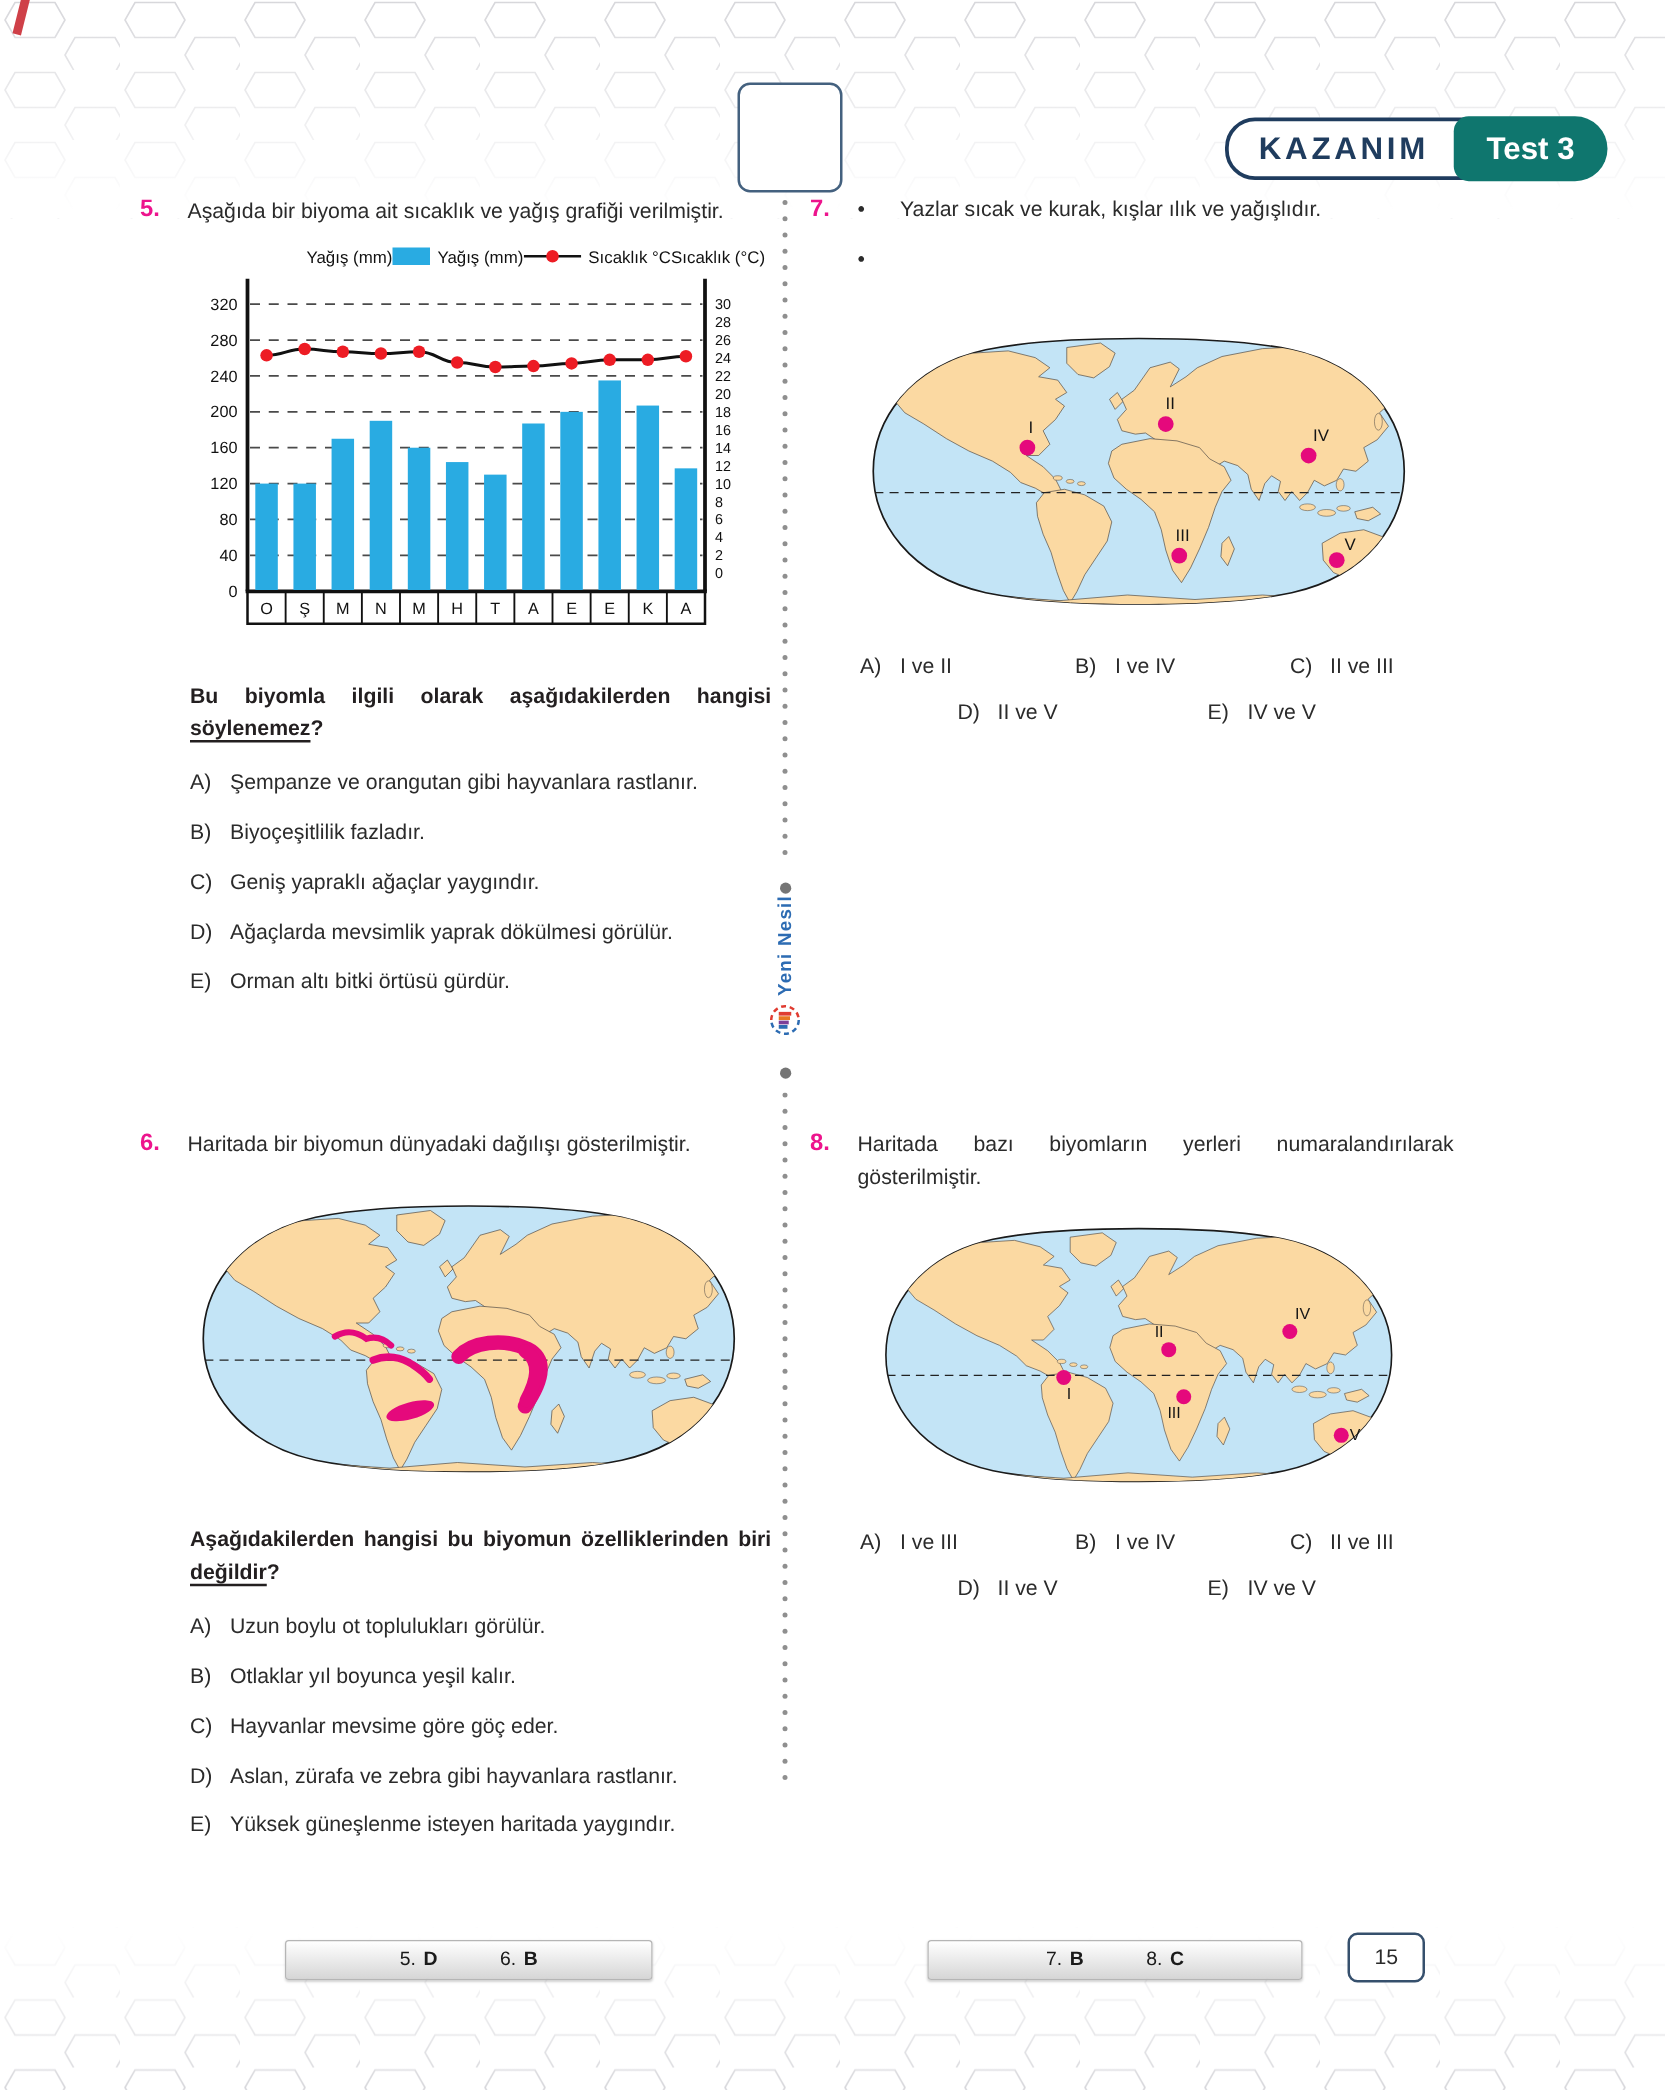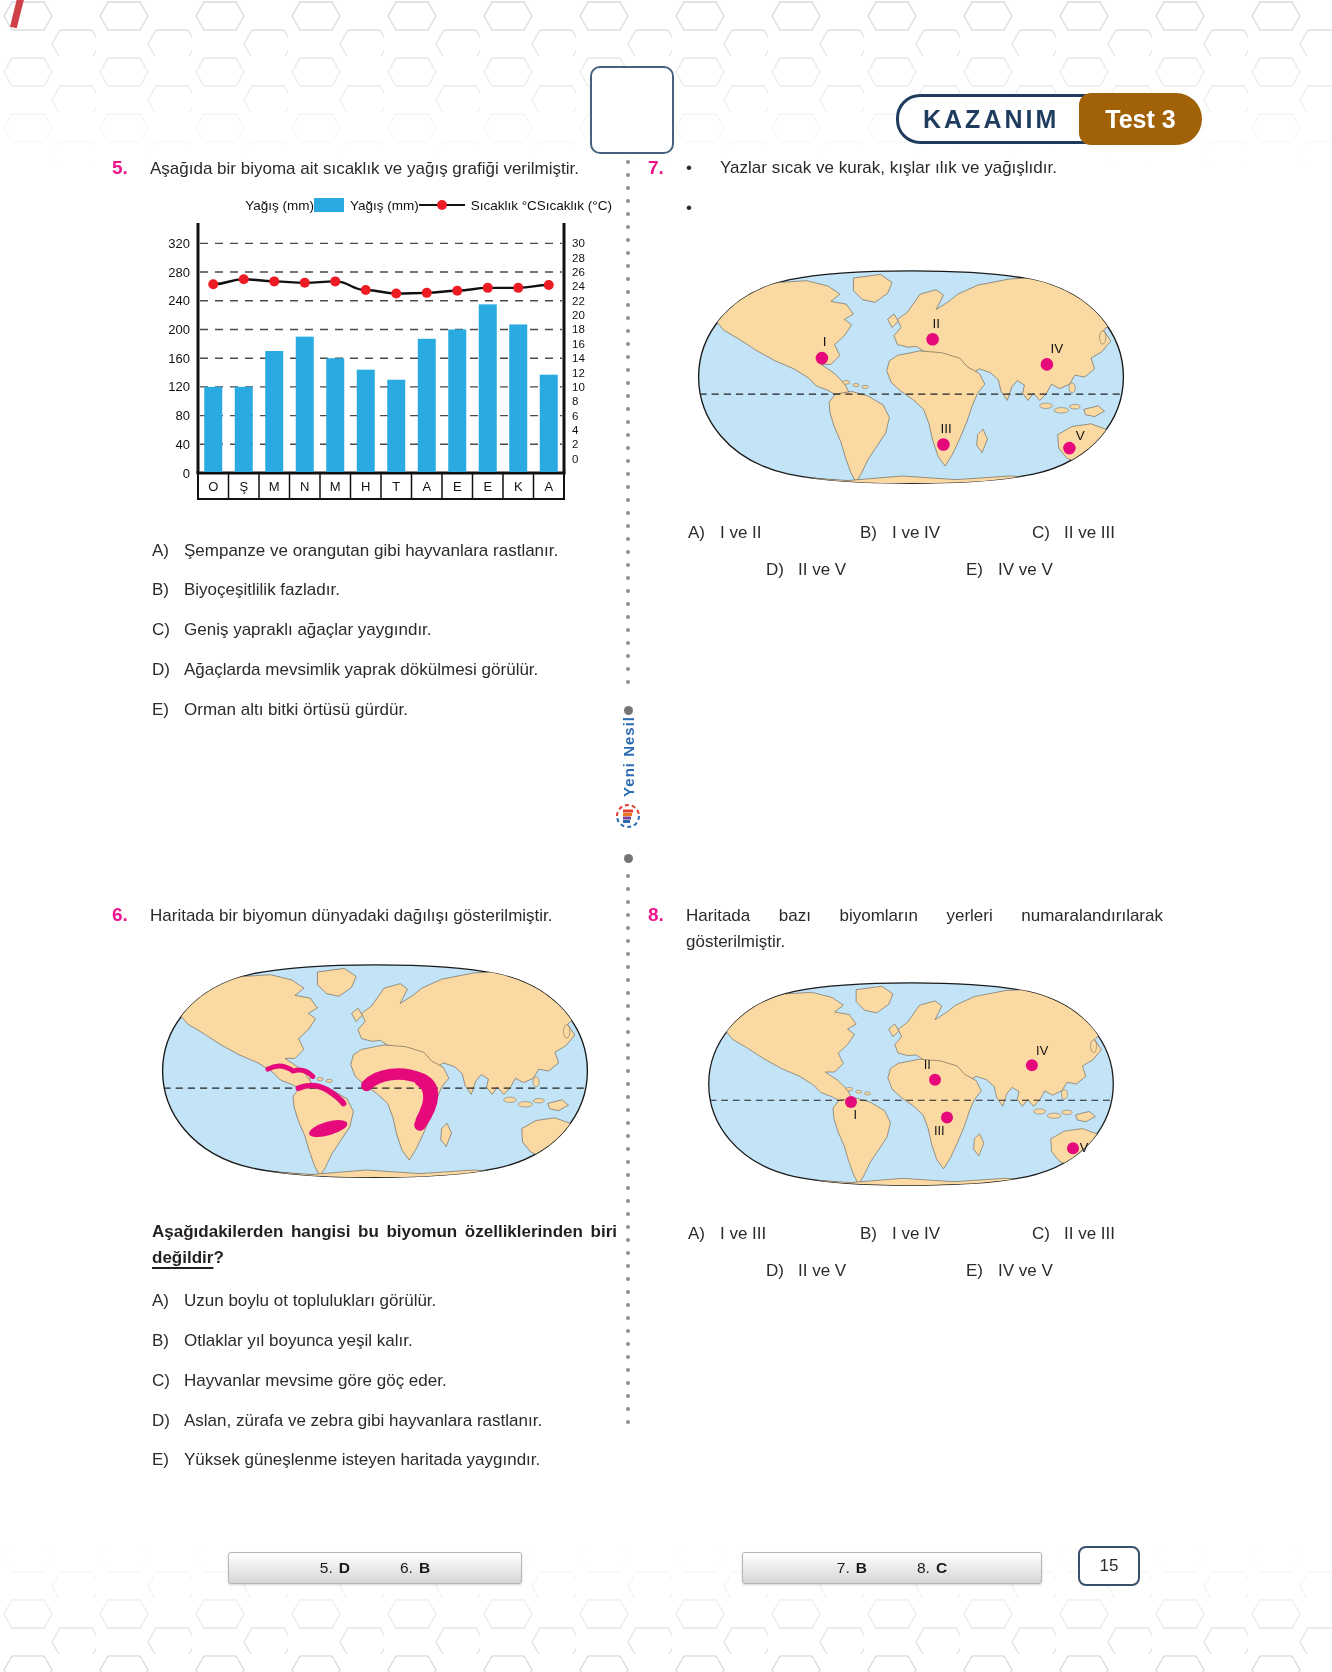--- a/index.html
+++ b/index.html
@@ -8,23 +8,23 @@
   
   .hexwrap{position:absolute;left:0;width:1332px;overflow:hidden;pointer-events:none;z-index:1;}
   .hexwrap.top{top:0;height:175px;}
   .hexwrap.bottom{bottom:0;height:130px;}
   .fade{position:absolute;inset:0;}
   .fade-down{background:linear-gradient(to bottom,rgba(255,255,255,0) 0%,rgba(255,255,255,.45) 40%,#fff 96%);}
   .fade-up{background:linear-gradient(to top,rgba(255,255,255,0) 0%,rgba(255,255,255,.45) 40%,#fff 96%);}
   .corner-mark{position:absolute;left:14px;top:-6px;width:7px;height:34px;background:#cf4048;transform:rotate(14deg);z-index:2;}
   
   .name-box{position:absolute;left:590px;top:66px;width:80px;height:84px;border:2.5px solid #44617f;border-radius:10px;background:#fff;z-index:2;}
-  .badge{position:absolute;left:896px;top:94px;height:44px;display:flex;align-items:center;border:3px solid #1f3c5e;border-radius:24px;background:#fff;z-index:2;justify-content:space-between;}
+  .badge{position:absolute;left:980px;top:94px;height:44px;display:flex;align-items:center;border:3px solid #1f3c5e;border-radius:24px;background:#fff;z-index:2;justify-content:space-between;}
   .badge-left{padding:0 20px 0 24px;color:#1f3c5e;font-weight:bold;font-size:25px;letter-spacing:3px;}
-  .badge-right{background:#a16207;color:#fff;padding:0 26px;height:52px;display:flex;align-items:center;
+  .badge-right{background:#0f766e;color:#fff;padding:0 26px;height:52px;display:flex;align-items:center;
                font-size:25px;font-weight:bold;border-radius:12px 26px 26px 12px;margin:-4px -4px -4px 0;}
   
   .divider{position:absolute;left:620px;top:0;width:16px;height:1672px;z-index:2;}
   .dots{position:absolute;left:0;width:16px;display:flex;flex-direction:column;align-items:center;gap:9px;overflow:hidden;}
   .dot{width:4px;height:4px;border-radius:50%;background:#8f8f8f;flex:none;}
   .bigdot{position:absolute;left:4px;width:9px;height:9px;border-radius:50%;background:#757575;}
   .vlogo{position:absolute;left:-13px;top:716px;width:42px;height:140px;display:flex;flex-direction:column;align-items:center;gap:6px;}
   .vtext{writing-mode:vertical-rl;transform:rotate(180deg);font-size:15px;font-weight:bold;color:#2d6cb3;letter-spacing:1px;white-space:nowrap;}
   
   .question{position:absolute;width:505px;z-index:2;}
@@ -314,20 +314,21 @@
             <circle cx="213.75" cy="73" r="5" fill="#ed1c24"></circle>
             <circle cx="244.25" cy="76.58823529411762" r="5" fill="#ed1c24"></circle>
             <circle cx="274.75" cy="75.87058823529412" r="5" fill="#ed1c24"></circle>
             <circle cx="305.25" cy="73.71764705882353" r="5" fill="#ed1c24"></circle>
             <circle cx="335.75" cy="70.84705882352941" r="5" fill="#ed1c24"></circle>
             <circle cx="366.25" cy="70.84705882352941" r="5" fill="#ed1c24"></circle>
             <circle cx="396.75" cy="67.97647058823529" r="5" fill="#ed1c24"></circle>
           </g>
         </svg>
     </div>
+    <p class="stem" id="q5-stem"><span>Bu biyomla ilgili olarak aşağıdakilerden hangisi </span><span class="u">söylenemez</span><span>?</span></p>
     <div class="opts" id="q5-opts">
         <div class="opt-row">
           <span class="letter">A)</span>
           <span>Şempanze ve orangutan gibi hayvanlara rastlanır.</span>
         </div>
         <div class="opt-row">
           <span class="letter">B)</span>
           <span>Biyoçeşitlilik fazladır.</span>
         </div>
         <div class="opt-row">

